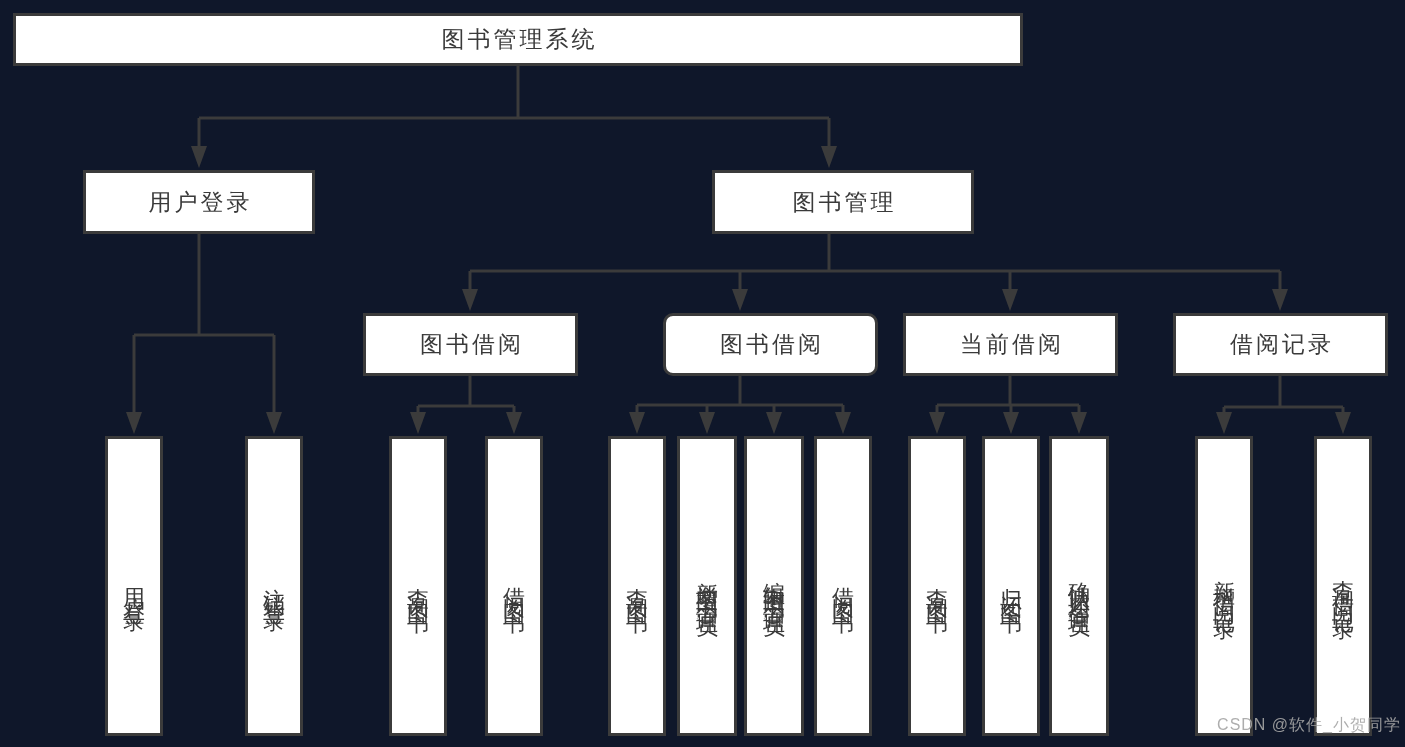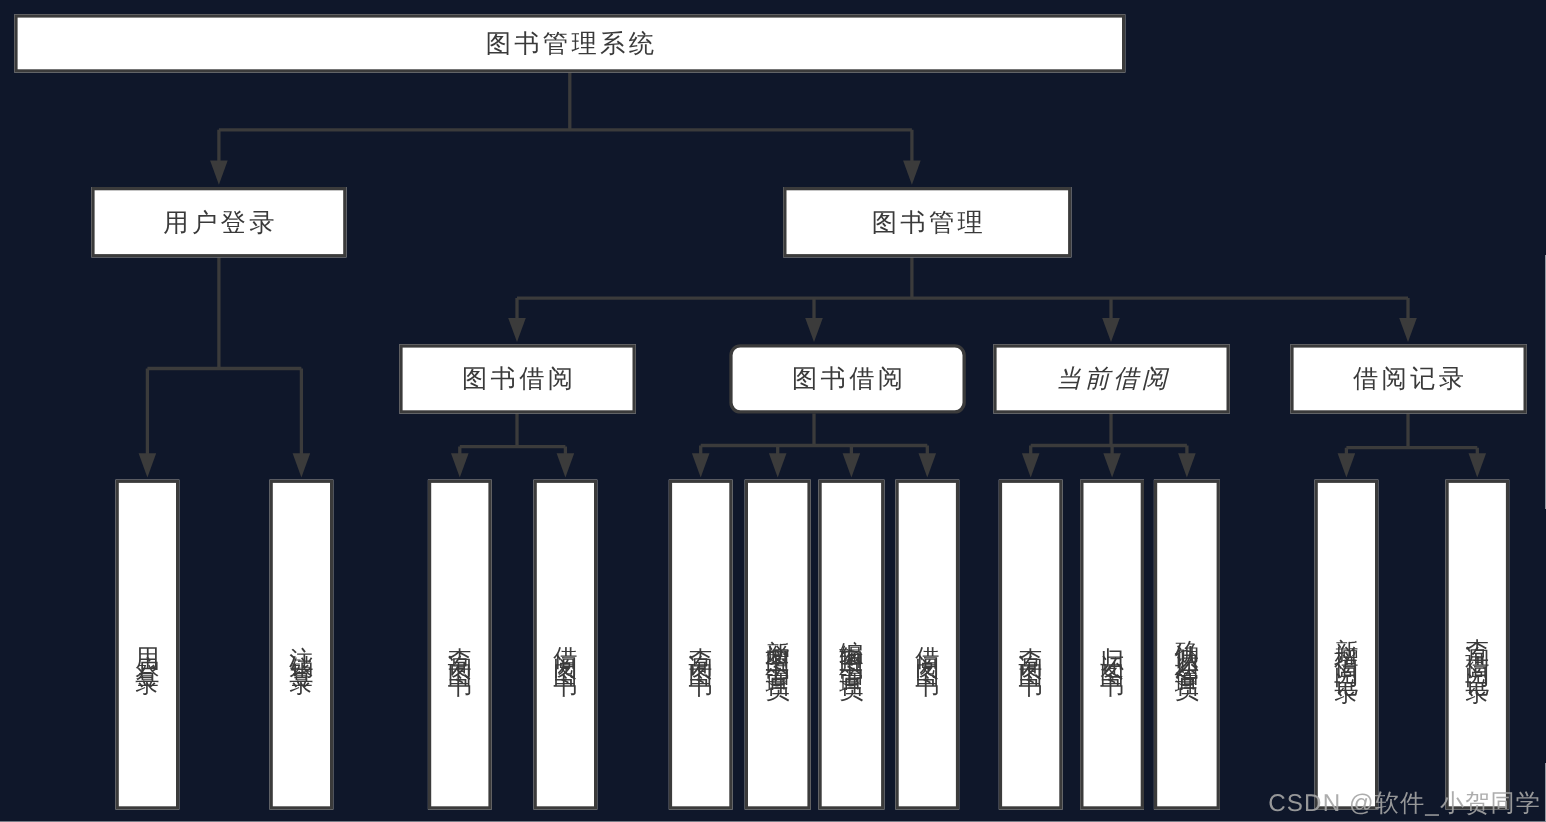--- a/index.html
+++ b/index.html
@@ -46,21 +46,21 @@
     top: 436px;
     height: 300px;
   }
   .vbox.wide { width: 60px; }
   .vbox.tight { letter-spacing: 5px; }
   .watermark {
     position: absolute;
     top: 715px;
     right: 4px;
     z-index: 3;
-    font-size: 22px;
+    font-size: 16px;
     color: #a5a5a5;
     letter-spacing: 1px;
     opacity: 0.9;
   }
 </style>
 </head>
 <body>
 
 <div class="canvas">
 
@@ -104,21 +104,21 @@
     </g>
   </svg>
 
   <div class="box hbox" style="left:13px; top:13px; width:1010px; height:53px;">图书管理系统</div>
 
   <div class="box hbox" style="left:83px; top:170px; width:232px; height:64px;">用户登录</div>
   <div class="box hbox" style="left:712px; top:170px; width:262px; height:64px;">图书管理</div>
 
   <div class="box hbox" style="left:363px; top:313px; width:215px; height:63px;">图书借阅</div>
   <div class="box hbox" style="left:663px; top:313px; width:215px; height:63px;border-radius:10px;">图书借阅</div>
-  <div class="box hbox" style="left:903px; top:313px; width:215px; height:63px;font-style:italic;">当前借阅</div>
+  <div class="box hbox" style="left:903px; top:313px; width:215px; height:63px;">当前借阅</div>
   <div class="box hbox" style="left:1173px; top:313px; width:215px; height:63px;">借阅记录</div>
 
   <div class="box vbox" style="left:105px;">用户登录</div>
   <div class="box vbox" style="left:245px;">注销登录</div>
 
   <div class="box vbox" style="left:389px;">查询图书</div>
   <div class="box vbox" style="left:485px;">借阅图书</div>
 
   <div class="box vbox" style="left:608px;">查询图书</div>
   <div class="box vbox wide tight" style="left:677px;">新增图书（管理员）</div>

